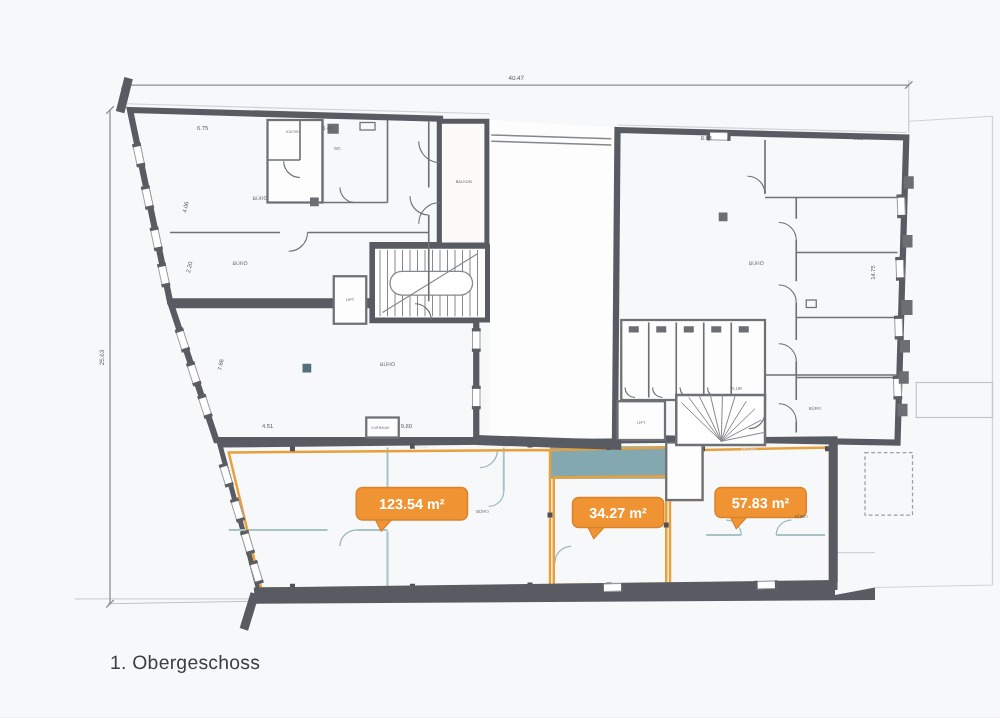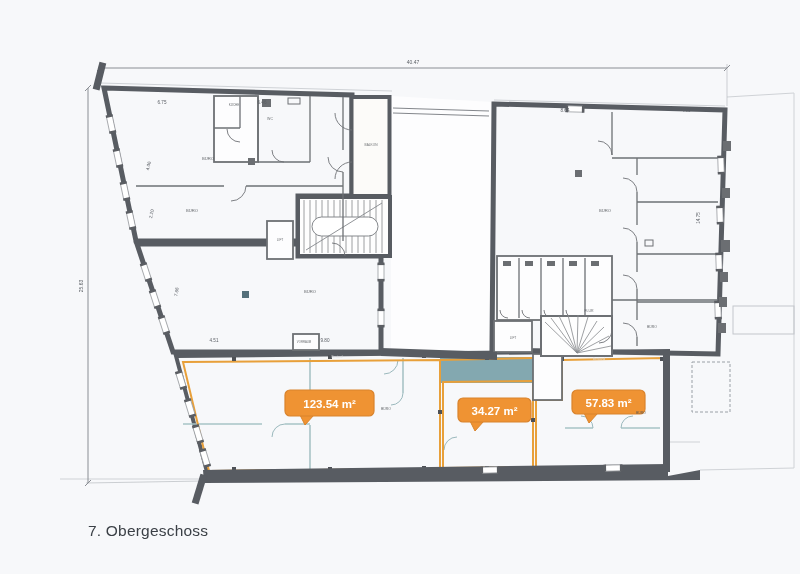--- a/index.html
+++ b/index.html
@@ -247,14 +247,14 @@
         <text x="589" y="312" class="room-label" font-size="3.5" fill="#4f5357" text-anchor="middle">FLUR</text>
         <text x="513" y="339" class="room-label" font-size="3.2" fill="#4f5357" text-anchor="middle">LIFT</text>
         <text x="652" y="328" class="room-label" font-size="3.5" fill="#4f5357" text-anchor="middle">BÜRO</text>
         <text x="386" y="410" class="room-label" font-size="3.5" fill="#4f5357" text-anchor="middle">BÜRO</text>
         <text x="641" y="414" class="room-label" font-size="3.5" fill="#4f5357" text-anchor="middle">BÜRO</text>
         <text x="599" y="360" class="room-label" font-size="3.4" fill="#dfe0e3" text-anchor="middle">Bestand</text>
         <text x="337" y="358" class="room-label" font-size="3" fill="#dfe0e3" text-anchor="middle">Bestand</text>
       </g>
 </svg>
 
-<div class="floor-title">7. Obergeschoss</div>
+<div class="floor-title">1. Obergeschoss</div>
 </div>
 
 </body></html>

